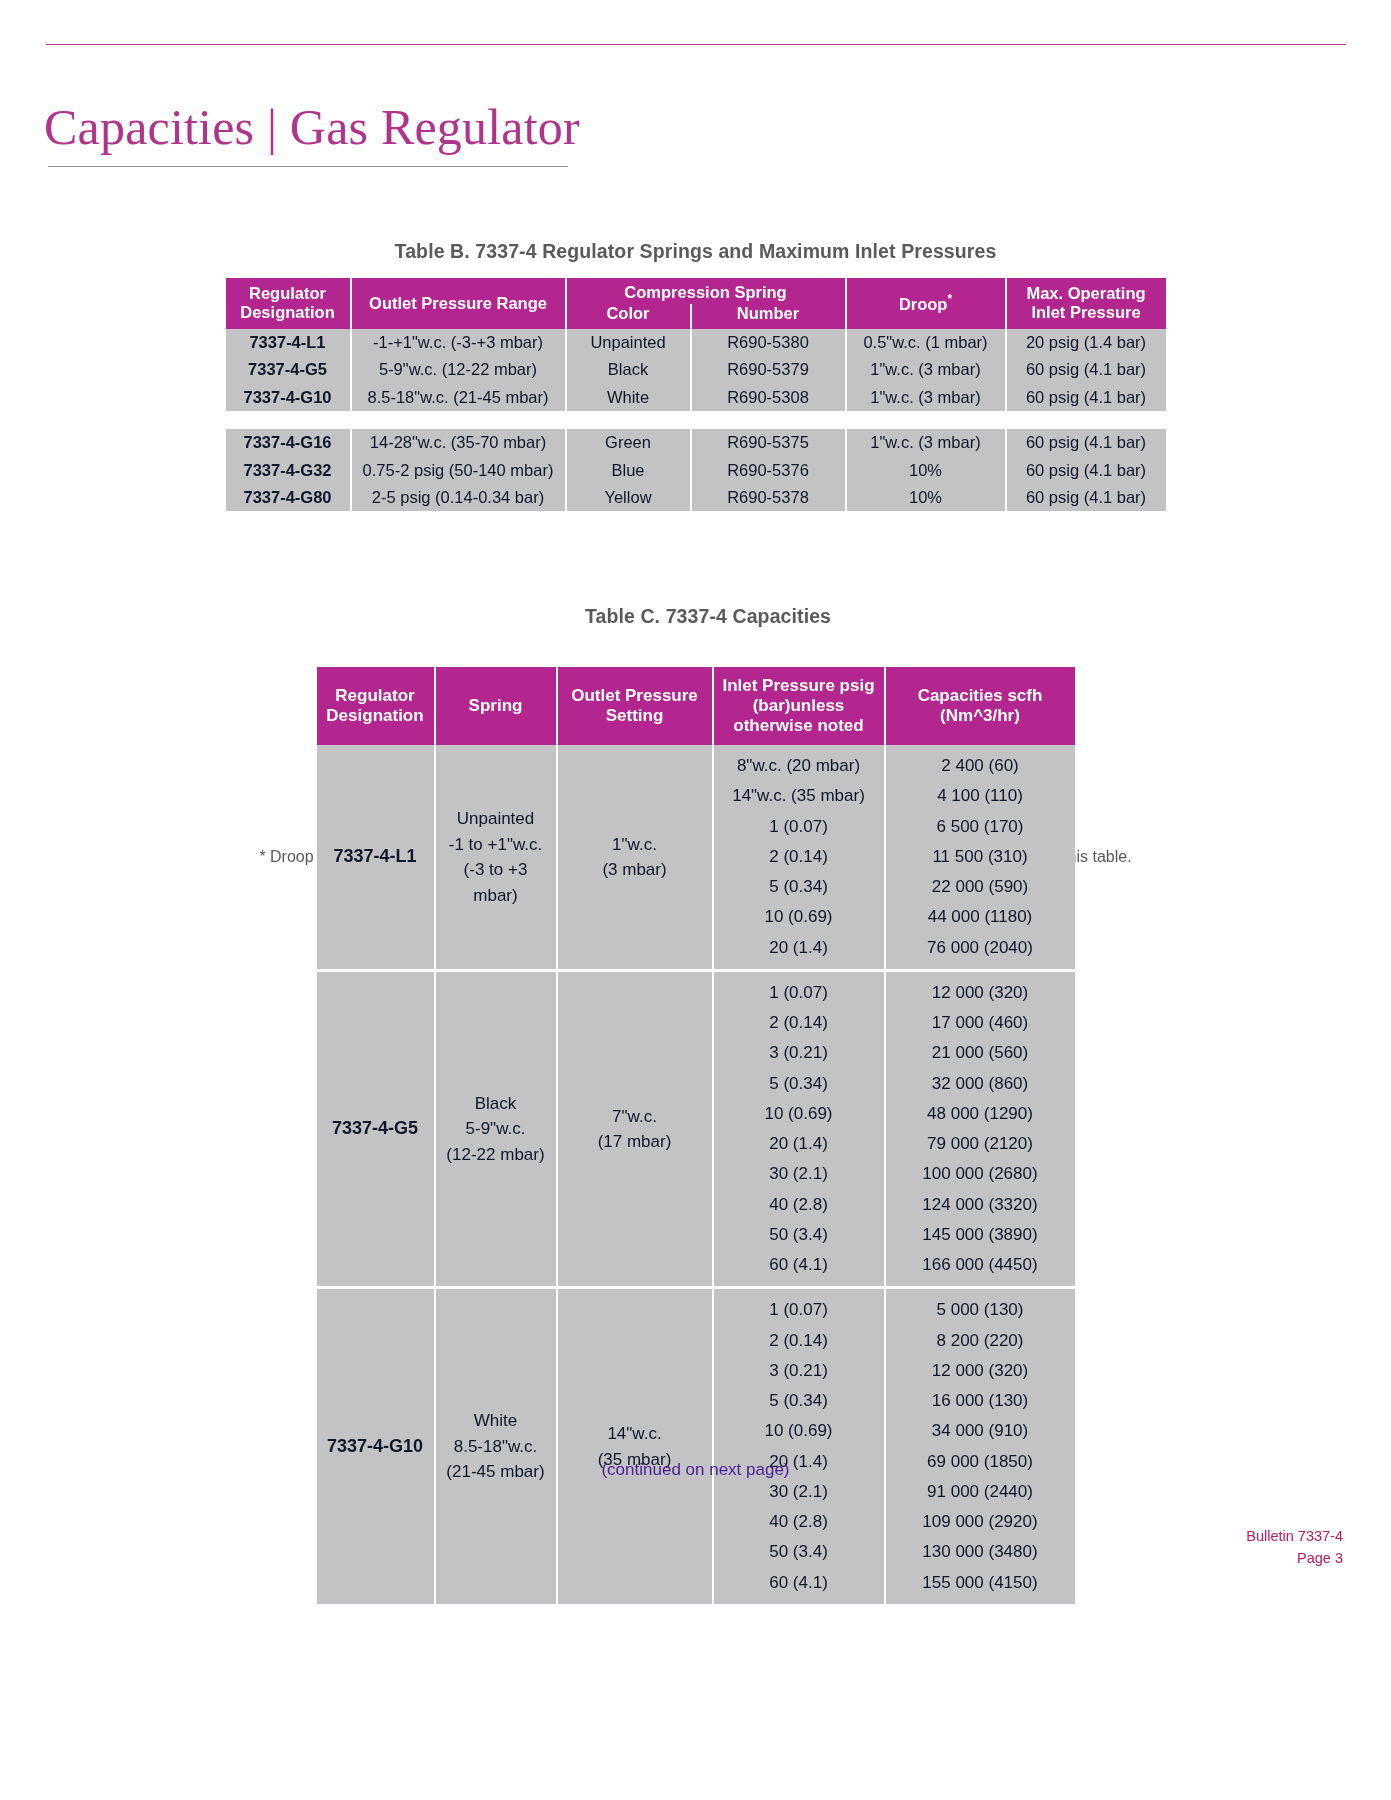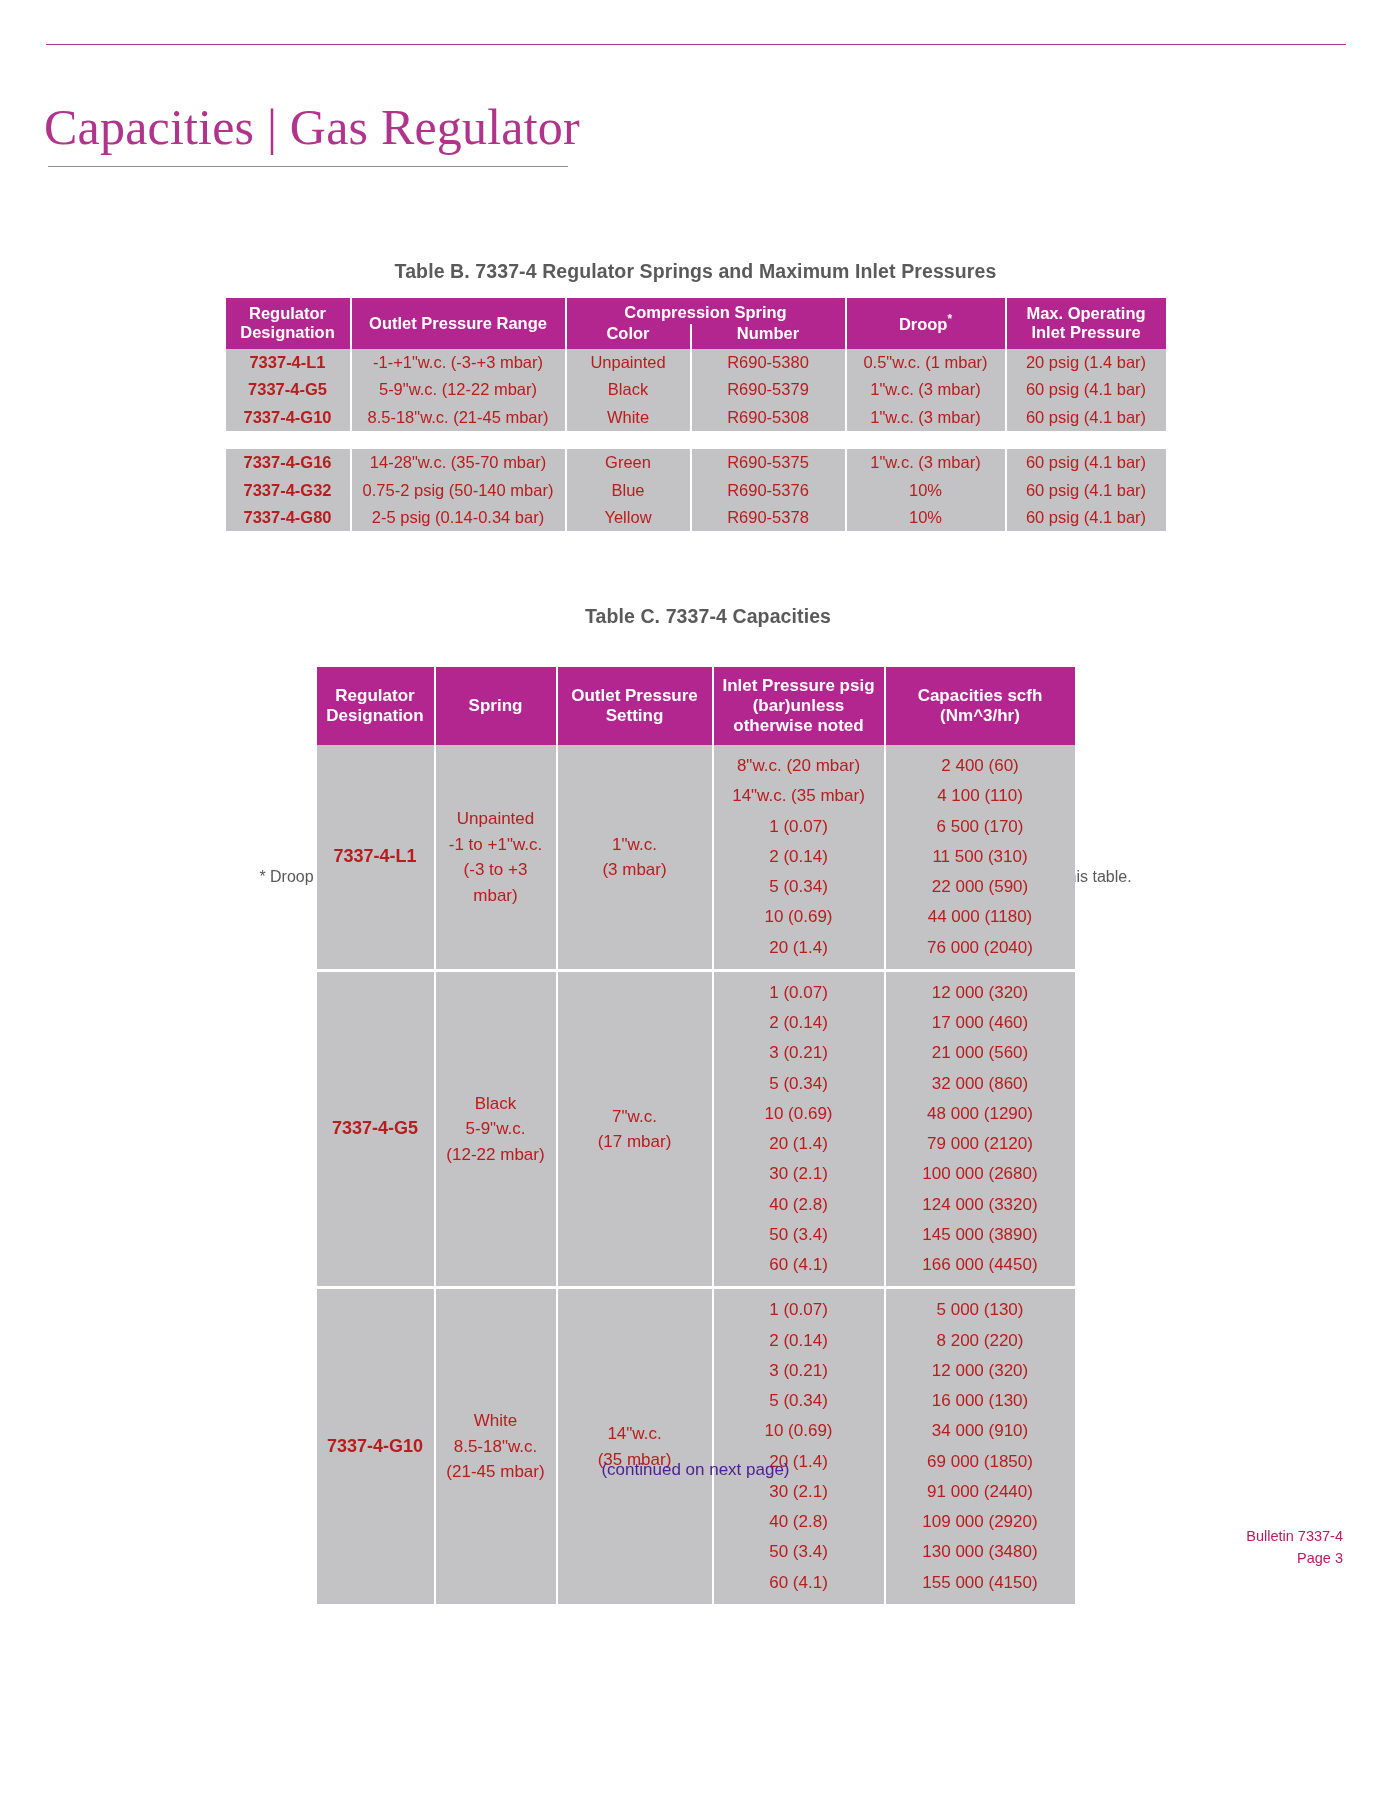--- a/index.html
+++ b/index.html
@@ -55,36 +55,36 @@
     font-weight: 700;
     text-align: center;
     padding: 5px 4px;
     border-left: 2px solid #ffffff;
     border-right: 2px solid #ffffff;
     line-height: 1.18;
     vertical-align: middle;
   }
   table.doc-table td {
     background: #c3c3c5;
-    color: #b91c1c;
+    color: #0f172a;
     font-size: 16.5px;
     text-align: center;
     padding: 2px 4px;
     border-left: 2px solid #ffffff;
     border-right: 2px solid #ffffff;
     line-height: 1.42;
     vertical-align: middle;
   }
   table.doc-table th:first-child,
   table.doc-table td:first-child { border-left: none; }
   table.doc-table th:last-child,
   table.doc-table td:last-child { border-right: none; }
 
   
-  #tableB-wrap { position: absolute; left: 0; top: 260px; width: 1391px; }
+  #tableB-wrap { position: absolute; left: 0; top: 240px; width: 1391px; }
   #tableB-wrap .table-caption { margin-bottom: 15px; }
   table#tableB { width: 940px; margin: 0 auto; }
   table#tableB td.desig { font-weight: 700; }
   table#tableB tbody tr.gap td {
     height: 18px; padding: 0; font-size: 0; line-height: 0;
     background: #ffffff;
   }
   table#tableB .hdr-stack { display: block; }
   .sup { font-size: 12px; vertical-align: super; }
 

